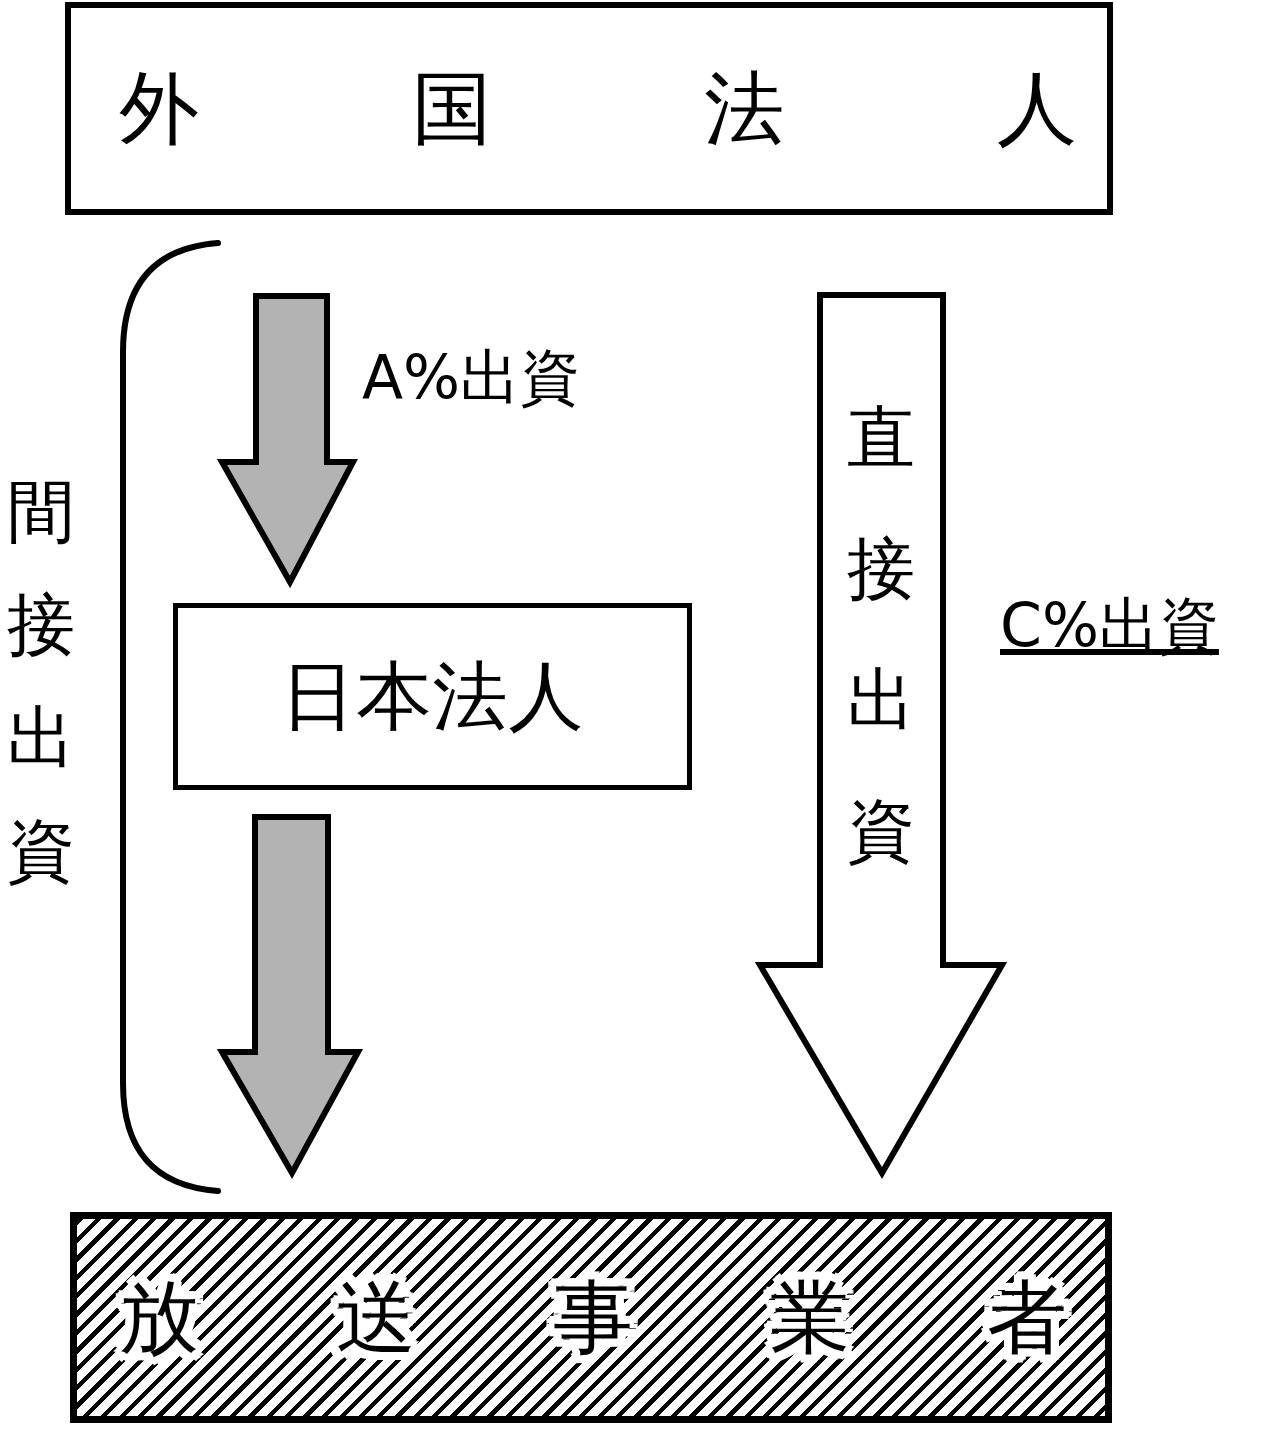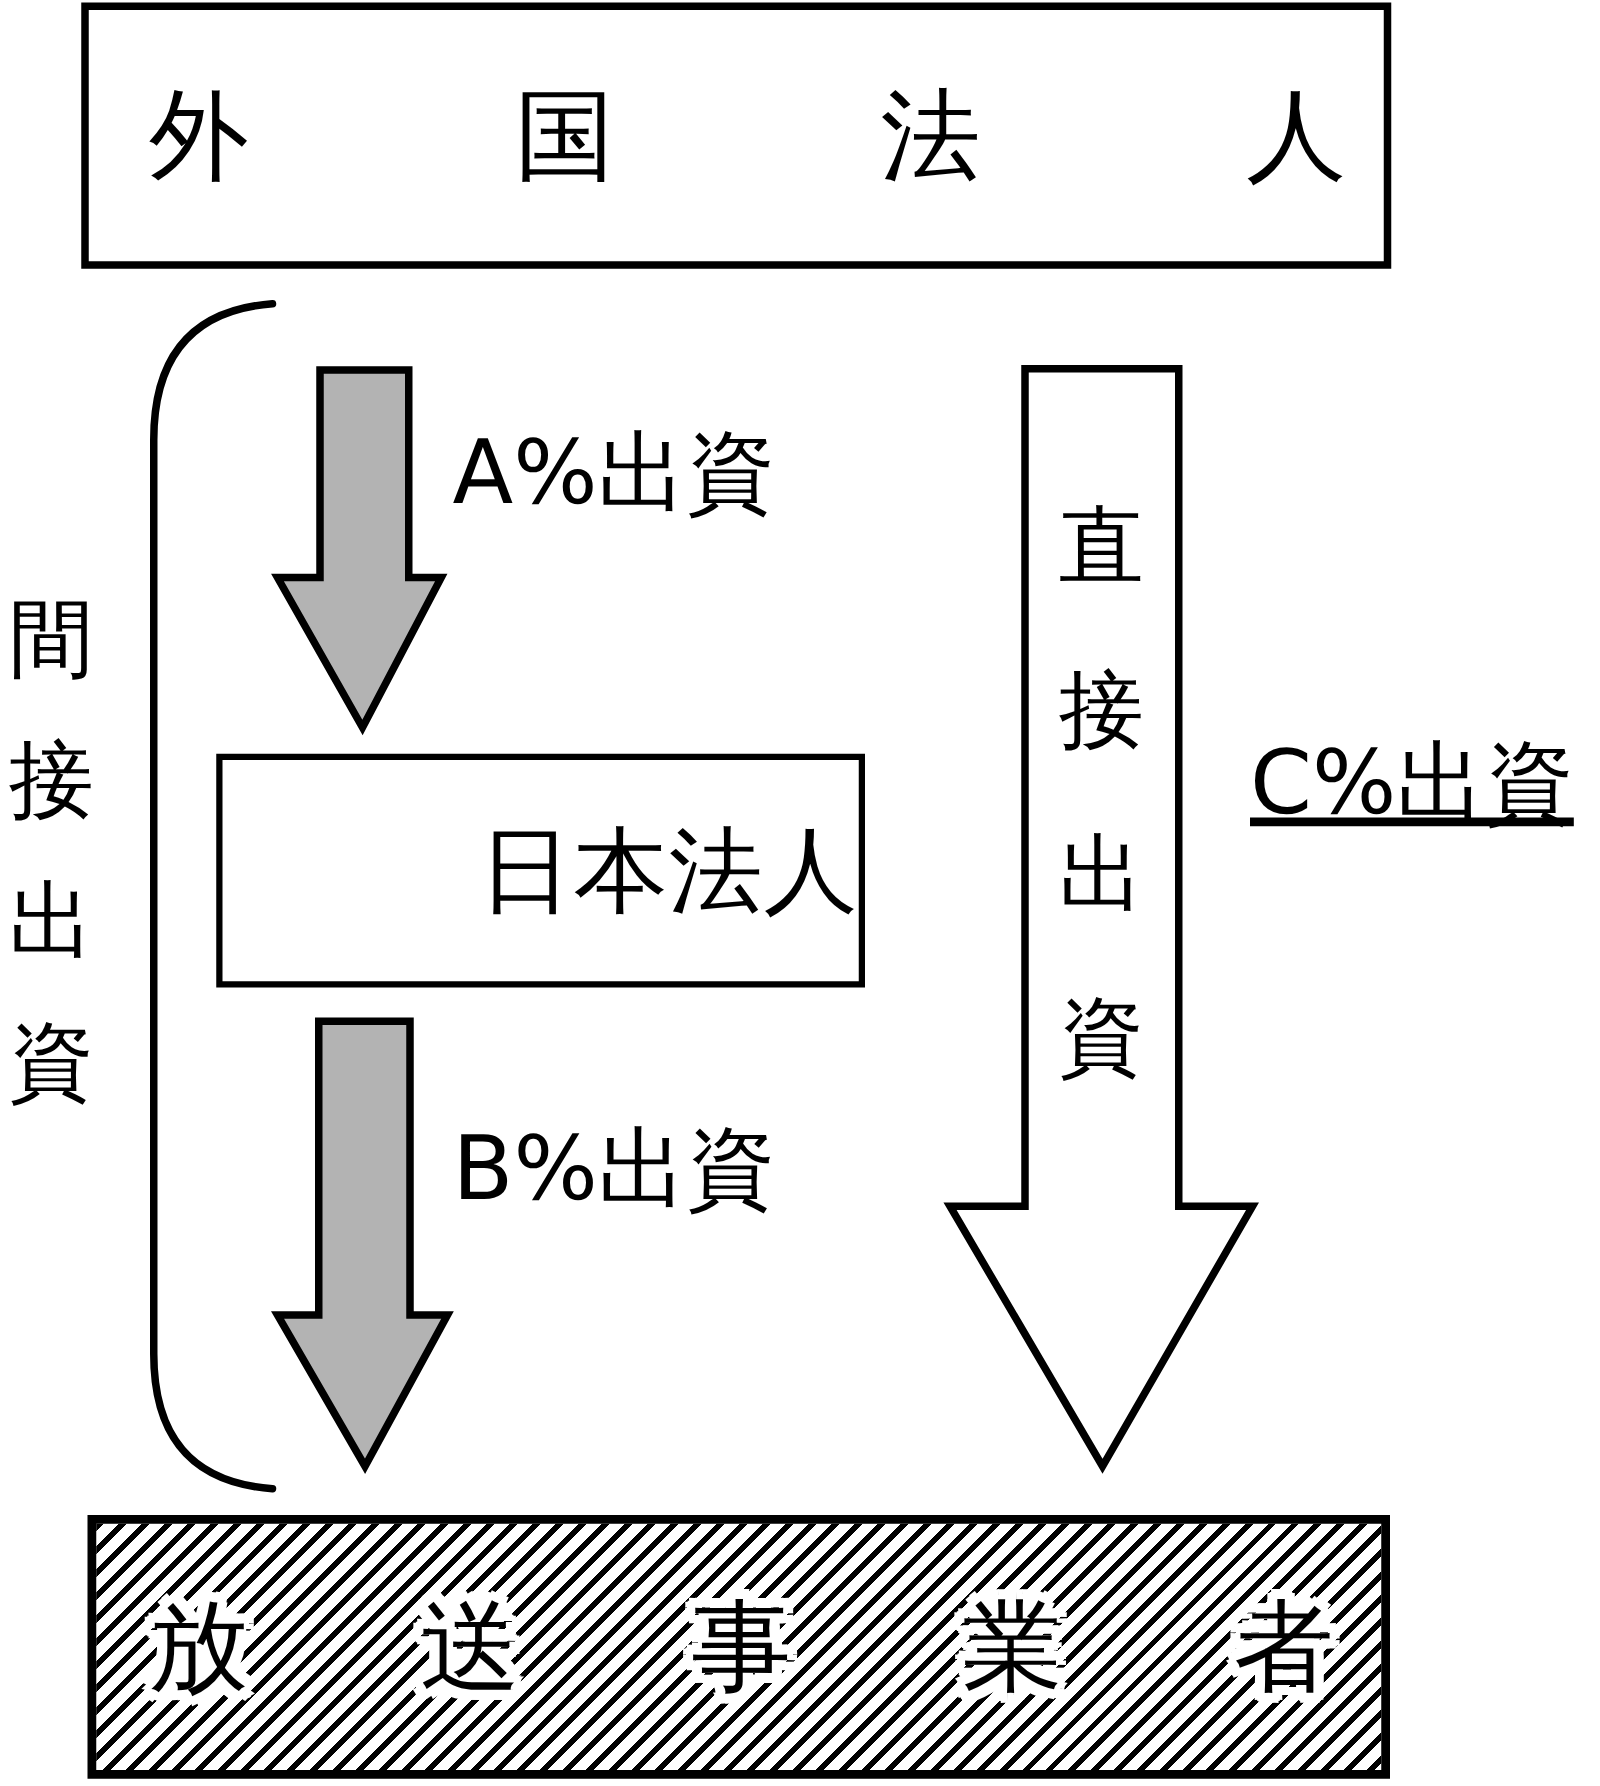--- a/index.html
+++ b/index.html
@@ -9,35 +9,35 @@
   }
   #shapes{position:absolute;left:0;top:0;width:1280px;height:1429px;}
 
   .box{position:absolute;background:#fff;box-sizing:border-box;display:flex;align-items:center;}
   .box-foreign{
     left:65px;top:2px;width:1048px;height:213px;border:6px solid #000;
     justify-content:space-between;padding:0 30px 0 48px;font-size:80px;line-height:1;
   }
   .box-japan{
     left:173px;top:603px;width:519px;height:187px;border:5px solid #000;
-    justify-content:flex-end;font-size:75px;line-height:1;letter-spacing:1px;
+    justify-content:center;font-size:75px;line-height:1;letter-spacing:1px;
   }
   .box-broadcaster{
     left:70px;top:1212px;width:1042px;height:211px;border:7px solid #000;
     justify-content:space-between;padding:0 38px 0 42px;font-size:80px;line-height:1;
     background:repeating-linear-gradient(135deg,#000 0px,#000 4.5px,#fff 4.5px,#fff 13px);
   }
   .halo{
     text-shadow:
       -8px 0 0 #fff, 8px 0 0 #fff, 0 -8px 0 #fff, 0 8px 0 #fff,
       -6px -6px 0 #fff, 6px -6px 0 #fff, -6px 6px 0 #fff, 6px 6px 0 #fff,
       -8px -5px 0 #fff, 8px -5px 0 #fff, -8px 5px 0 #fff, 8px 5px 0 #fff,
       -5px -8px 0 #fff, 5px -8px 0 #fff, -5px 8px 0 #fff, 5px 8px 0 #fff;
   }
-  .hlabel{position:absolute;font-size:71px;line-height:75px;white-space:nowrap;}
+  .hlabel{position:absolute;font-size:60px;line-height:75px;white-space:nowrap;}
   .label-a{left:362px;top:340px;}
   .label-b{left:362px;top:897px;}
   .label-c{left:1000px;top:588px;text-decoration:underline;}
 
   .vcol{position:absolute;display:flex;flex-direction:column;align-items:center;}
   .vcol span{display:block;text-align:center;}
   .vcol-brace{left:2px;top:455px;width:78px;font-size:68px;}
   .vcol-brace span{height:113px;line-height:113px;}
   .vcol-direct{left:843px;top:372px;width:76px;font-size:68px;}
   .vcol-direct span{height:131px;line-height:131px;}
@@ -67,21 +67,20 @@
     <span>間</span>
     <span>接</span>
     <span>出</span>
     <span>資</span>
   </div>
 
   <div class="box box-japan">
     <span>日本法人</span>
   </div>
 
-  <div class="hlabel label-b">B%出資</div>
 
   <div class="vcol vcol-direct">
     <span>直</span>
     <span>接</span>
     <span>出</span>
     <span>資</span>
   </div>
 
   <div class="hlabel label-c">C%出資</div>
 

